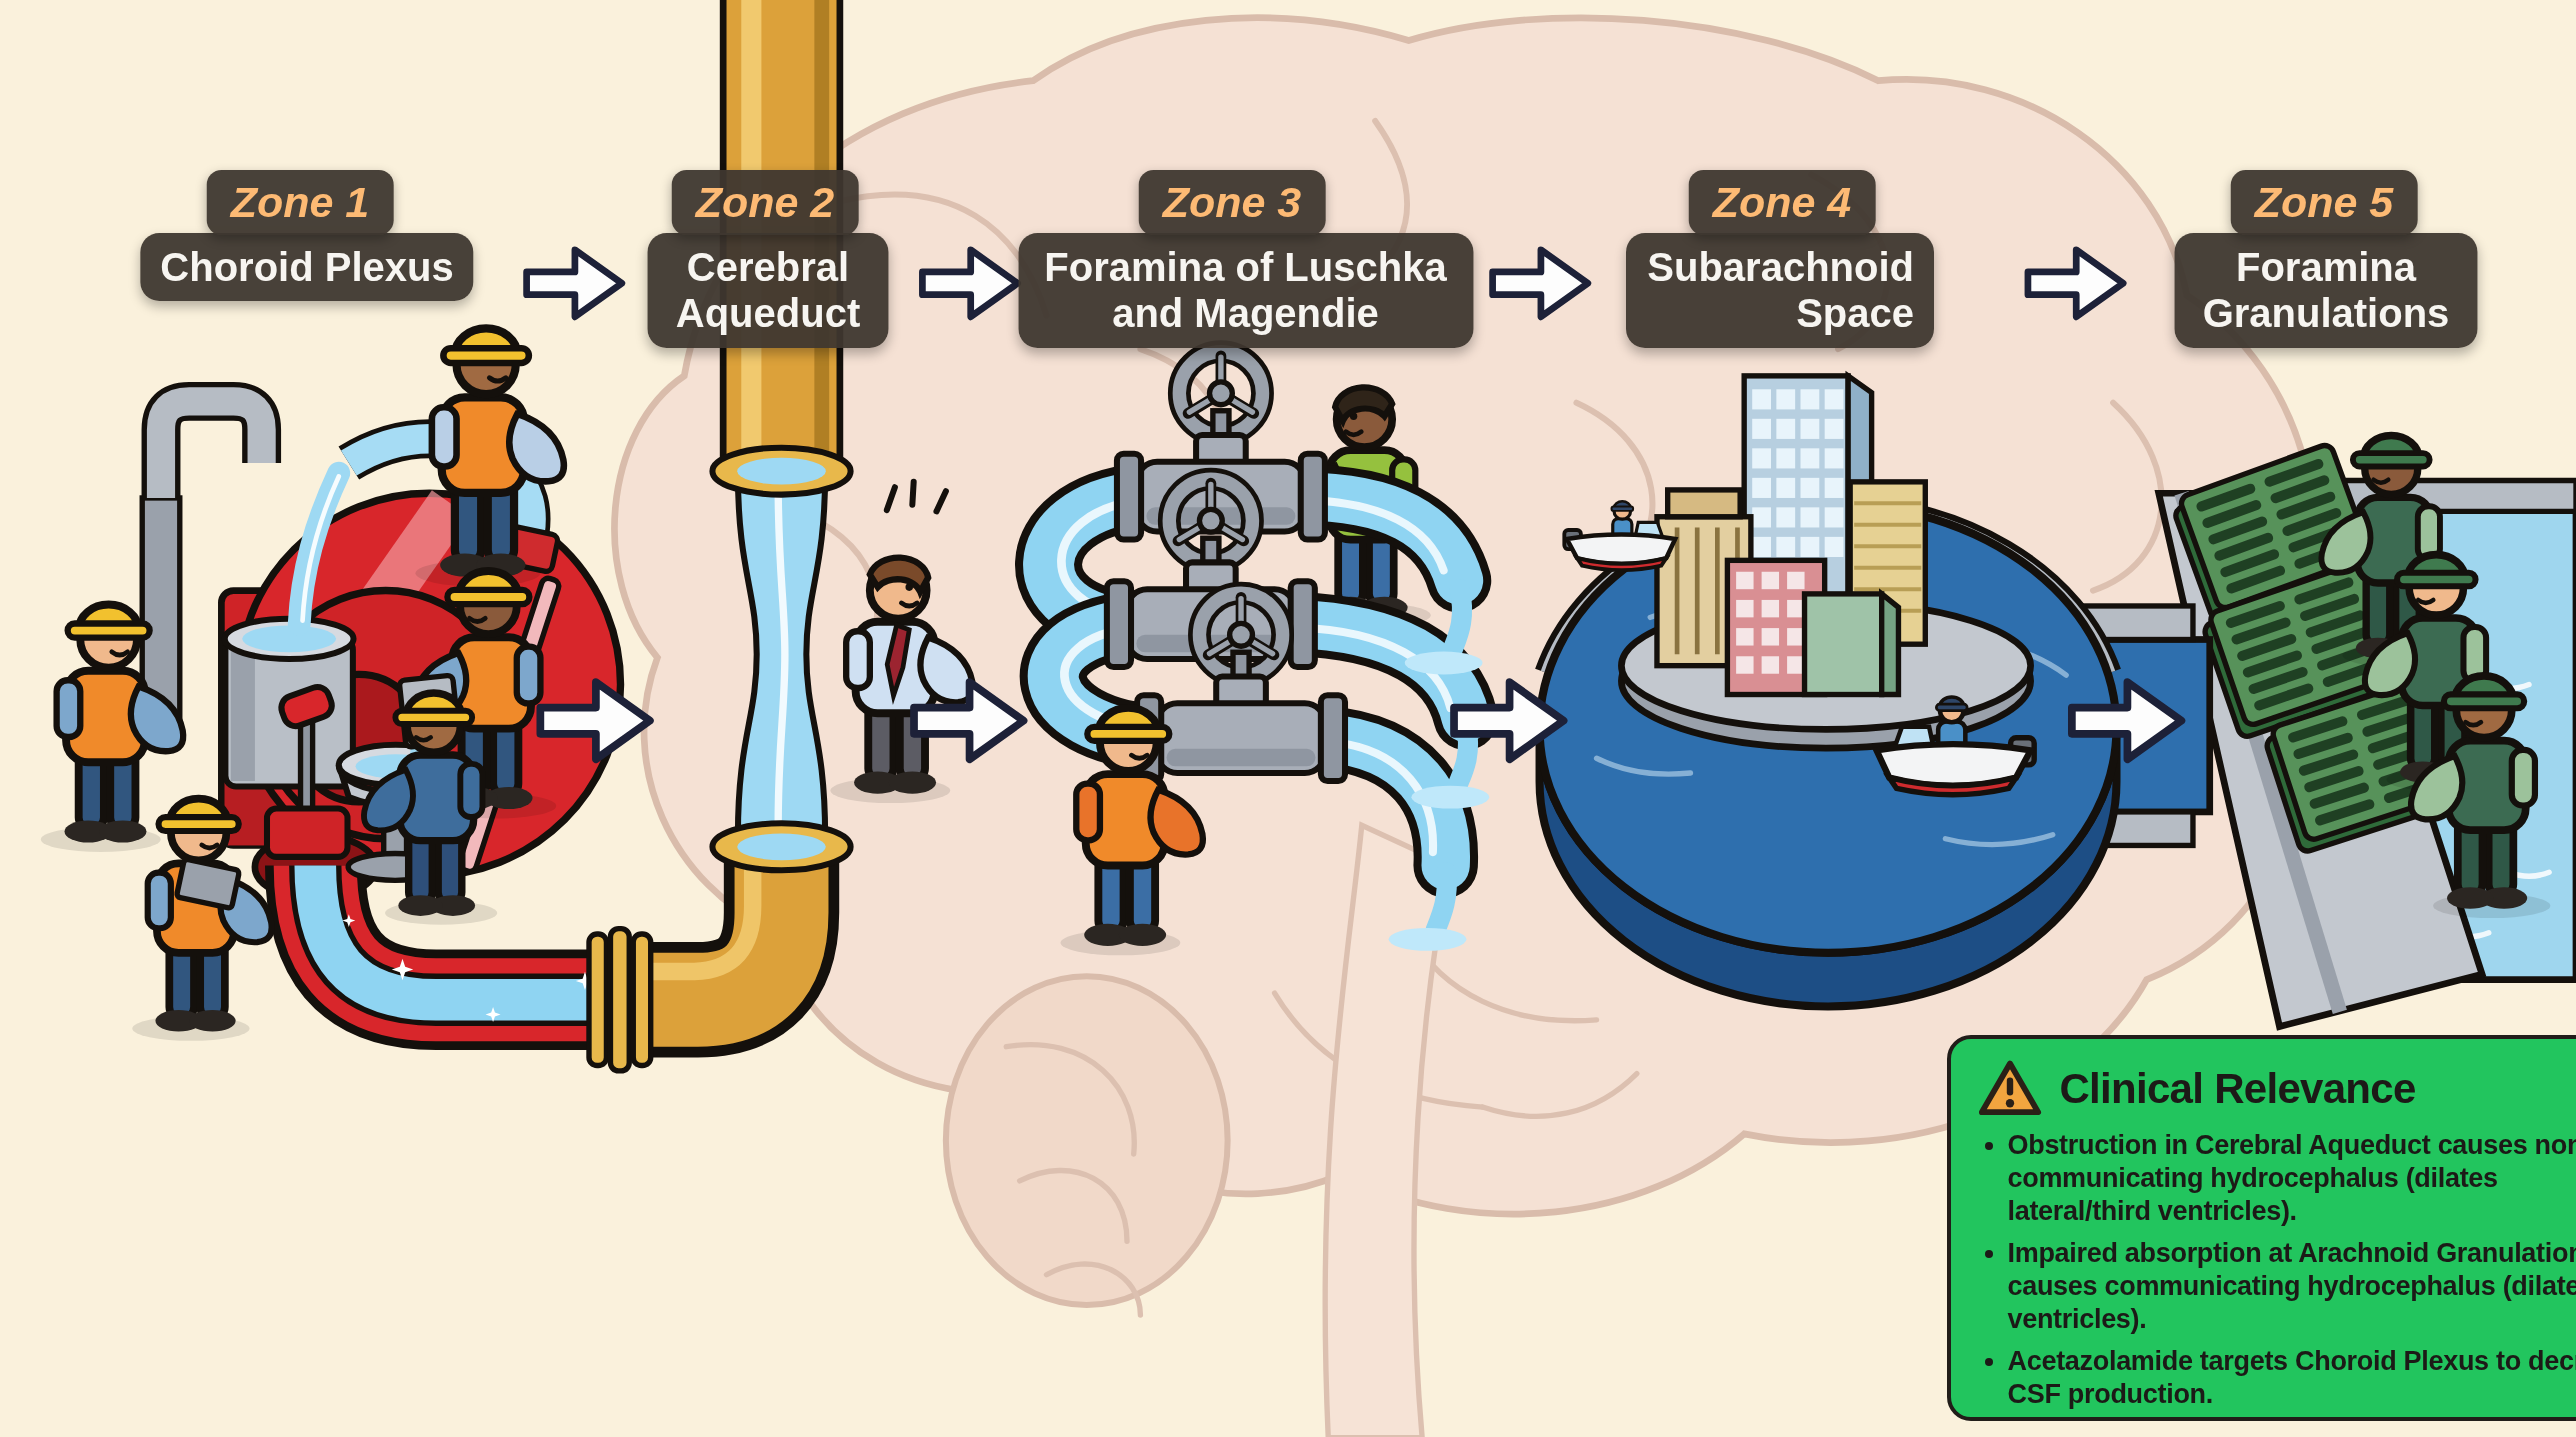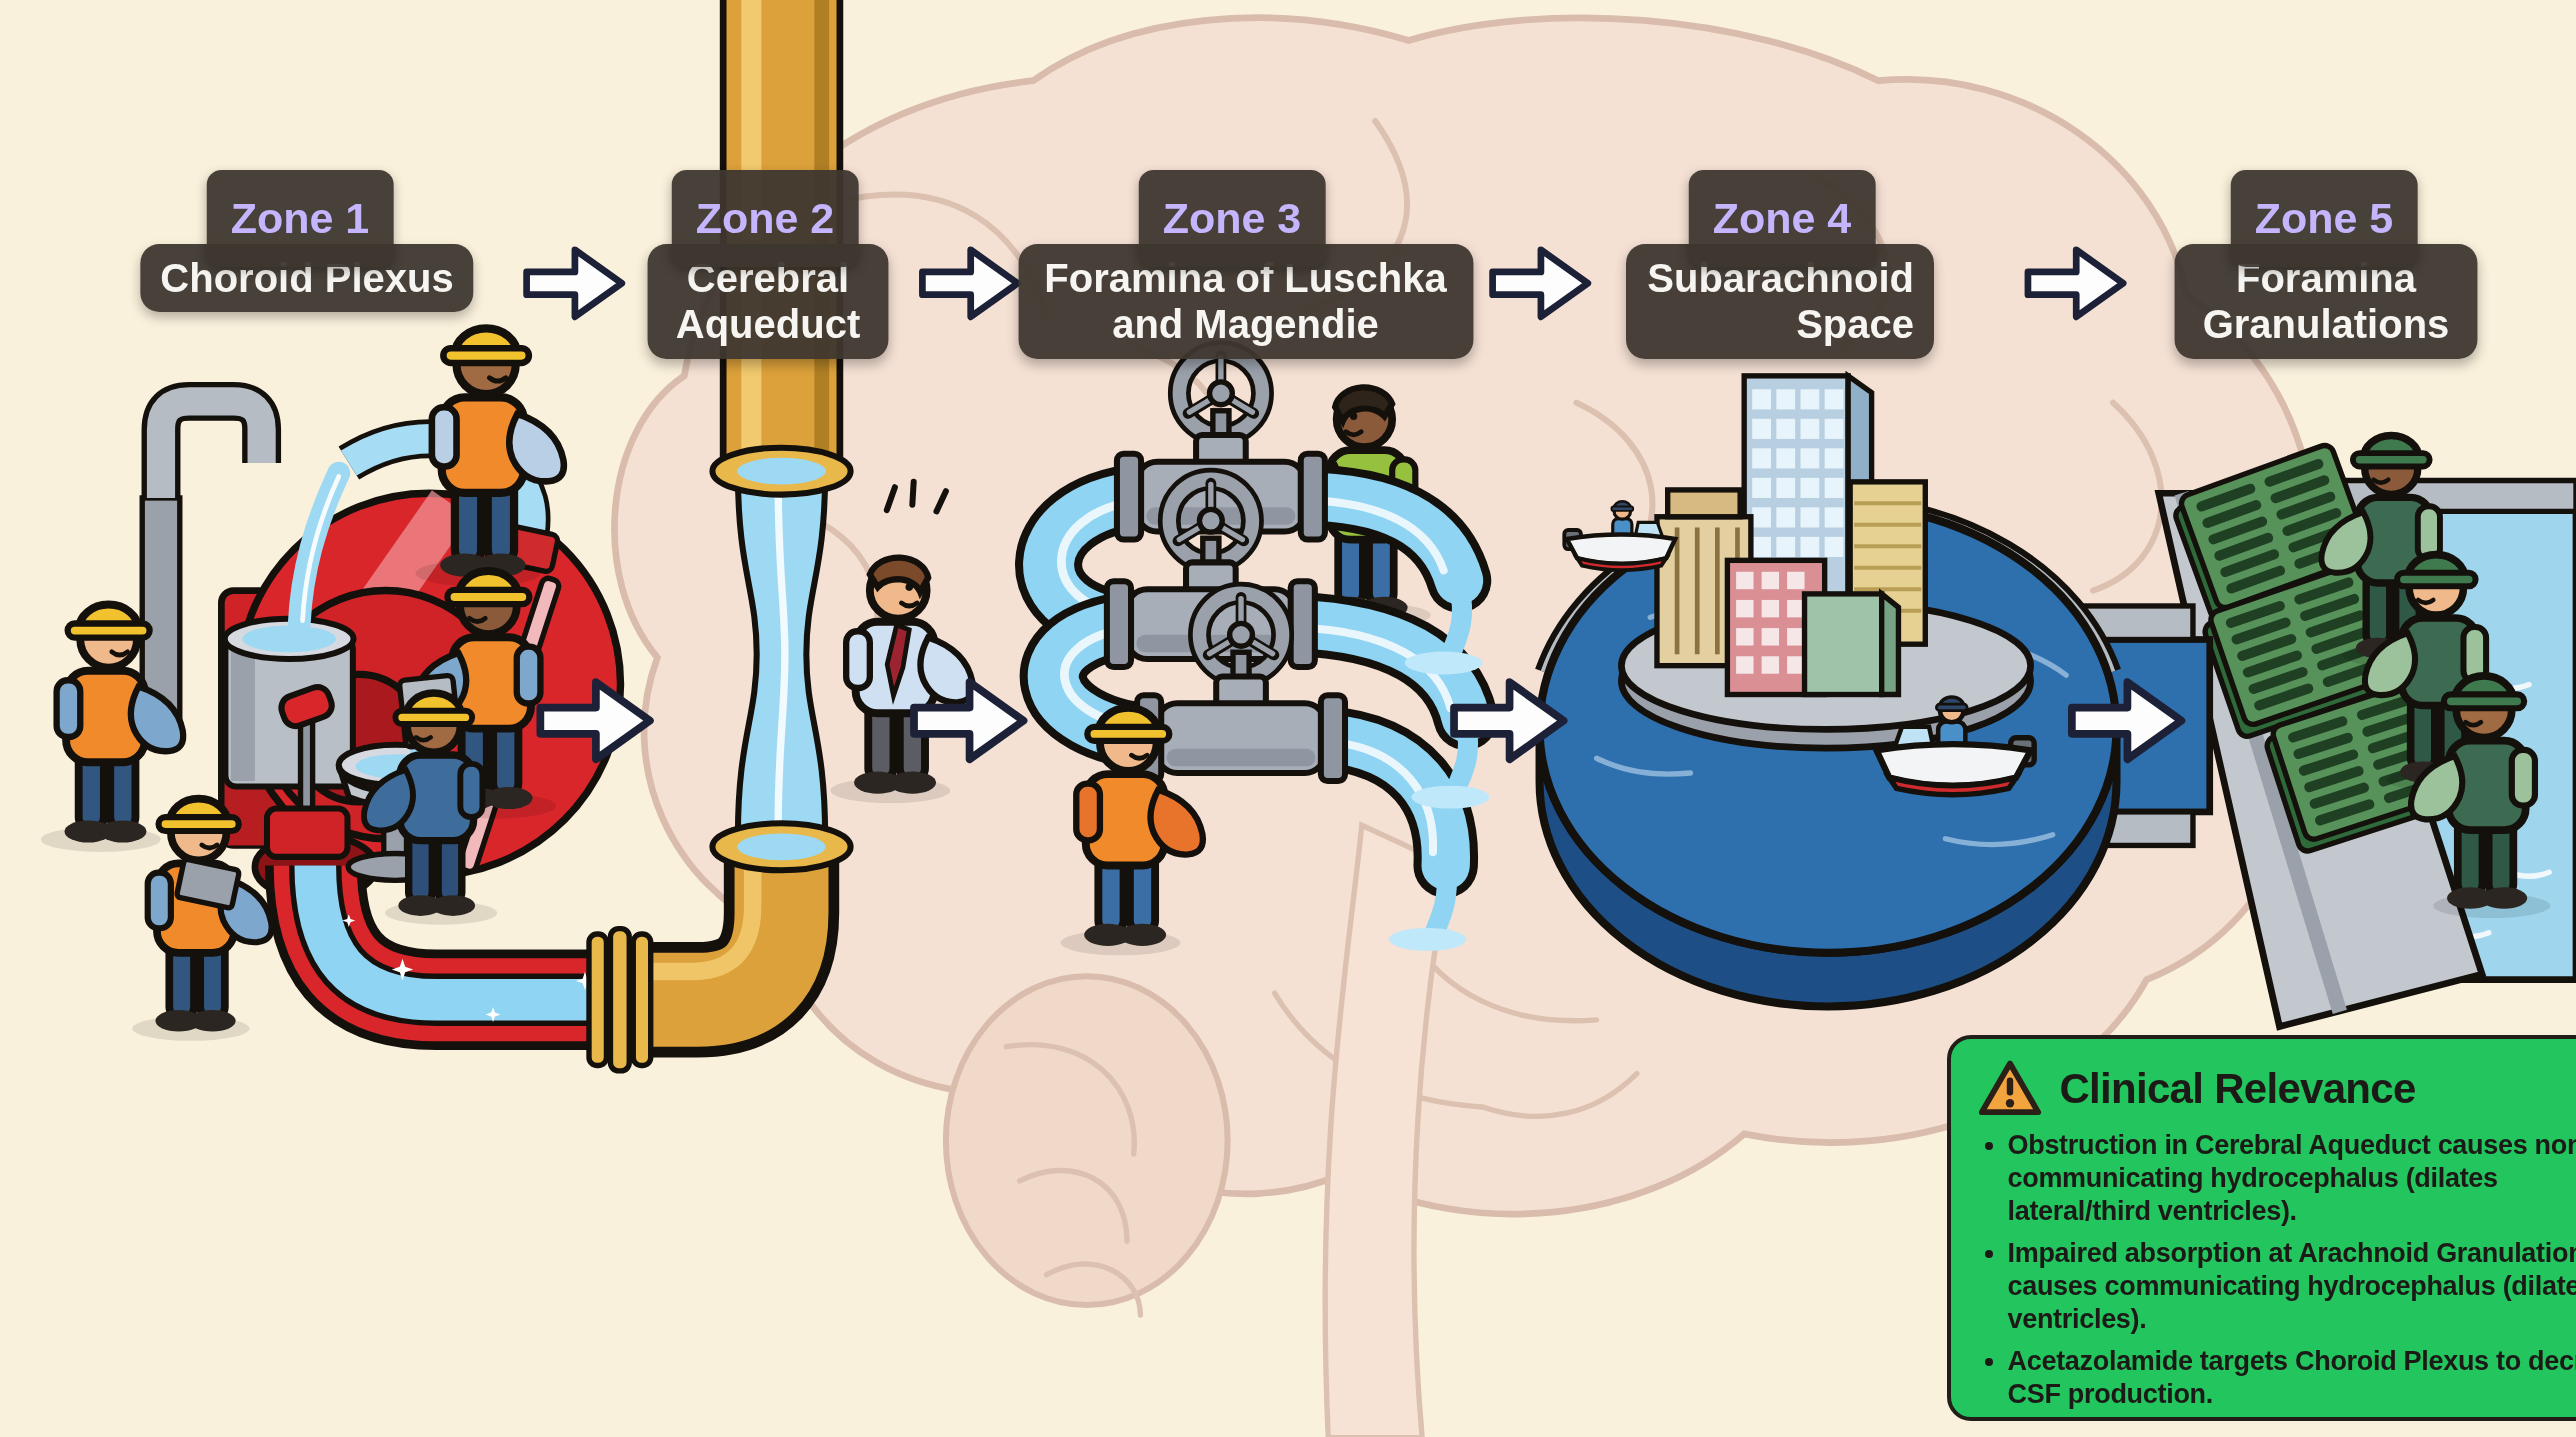--- a/index.html
+++ b/index.html
@@ -3,26 +3,26 @@
 <meta charset="utf-8">
 <style>
   html,body{margin:0;padding:0;background:#faf1dc;}
   .stage{
     position:relative;width:2576px;height:1438px;overflow:hidden;
     background:#faf1dc;font-family:"Liberation Sans",sans-serif;
   }
   .art{position:absolute;left:0;top:0;width:2576px;height:1438px;}
   .zbadge{
     position:absolute;transform:translateX(-50%);top:170px;
-    background:rgba(62,55,47,.95);color:#c4b5fd;font-weight:700;font-size:43px;
-    padding:24px 24px;border-radius:14.8px;white-space:nowrap;line-height:1.15;
-    box-shadow:0 4px 10.7px rgba(0,0,0,.28);text-align:center;z-index:4;
+    background:rgba(62,55,47,.95);color:#fdba74;font-weight:700;font-size:43px;
+    padding:8px 24px;border-radius:14.8px;white-space:nowrap;line-height:1.15;
+    box-shadow:0 4px 10.7px rgba(0,0,0,.28);text-align:center;z-index:4;font-style:italic;
   }
   .zname{
-    position:absolute;transform:translateX(-50%);top:244px;
+    position:absolute;transform:translateX(-50%);top:233px;
     background:rgba(62,55,47,.95);color:#f7f5f1;font-weight:700;font-size:40px;
     padding:10.7px 20px;border-radius:19px;line-height:1.17;text-align:center;
     box-shadow:0 5.4px 12px rgba(0,0,0,.28);z-index:3;
   }
   .z1n{left:307px;white-space:nowrap;}
   .z2n{left:768px;width:201px;}
   .z3n{left:1246px;width:416px;padding-left:19px;}
   .z4n{left:1780px;width:268px;text-align:right;}
   .z5n{left:2326px;width:263px;}
   .z1b{left:300px;} .z2b{left:765px;} .z3b{left:1232px;} .z4b{left:1782px;} .z5b{left:2324px;border-radius:15px;}

